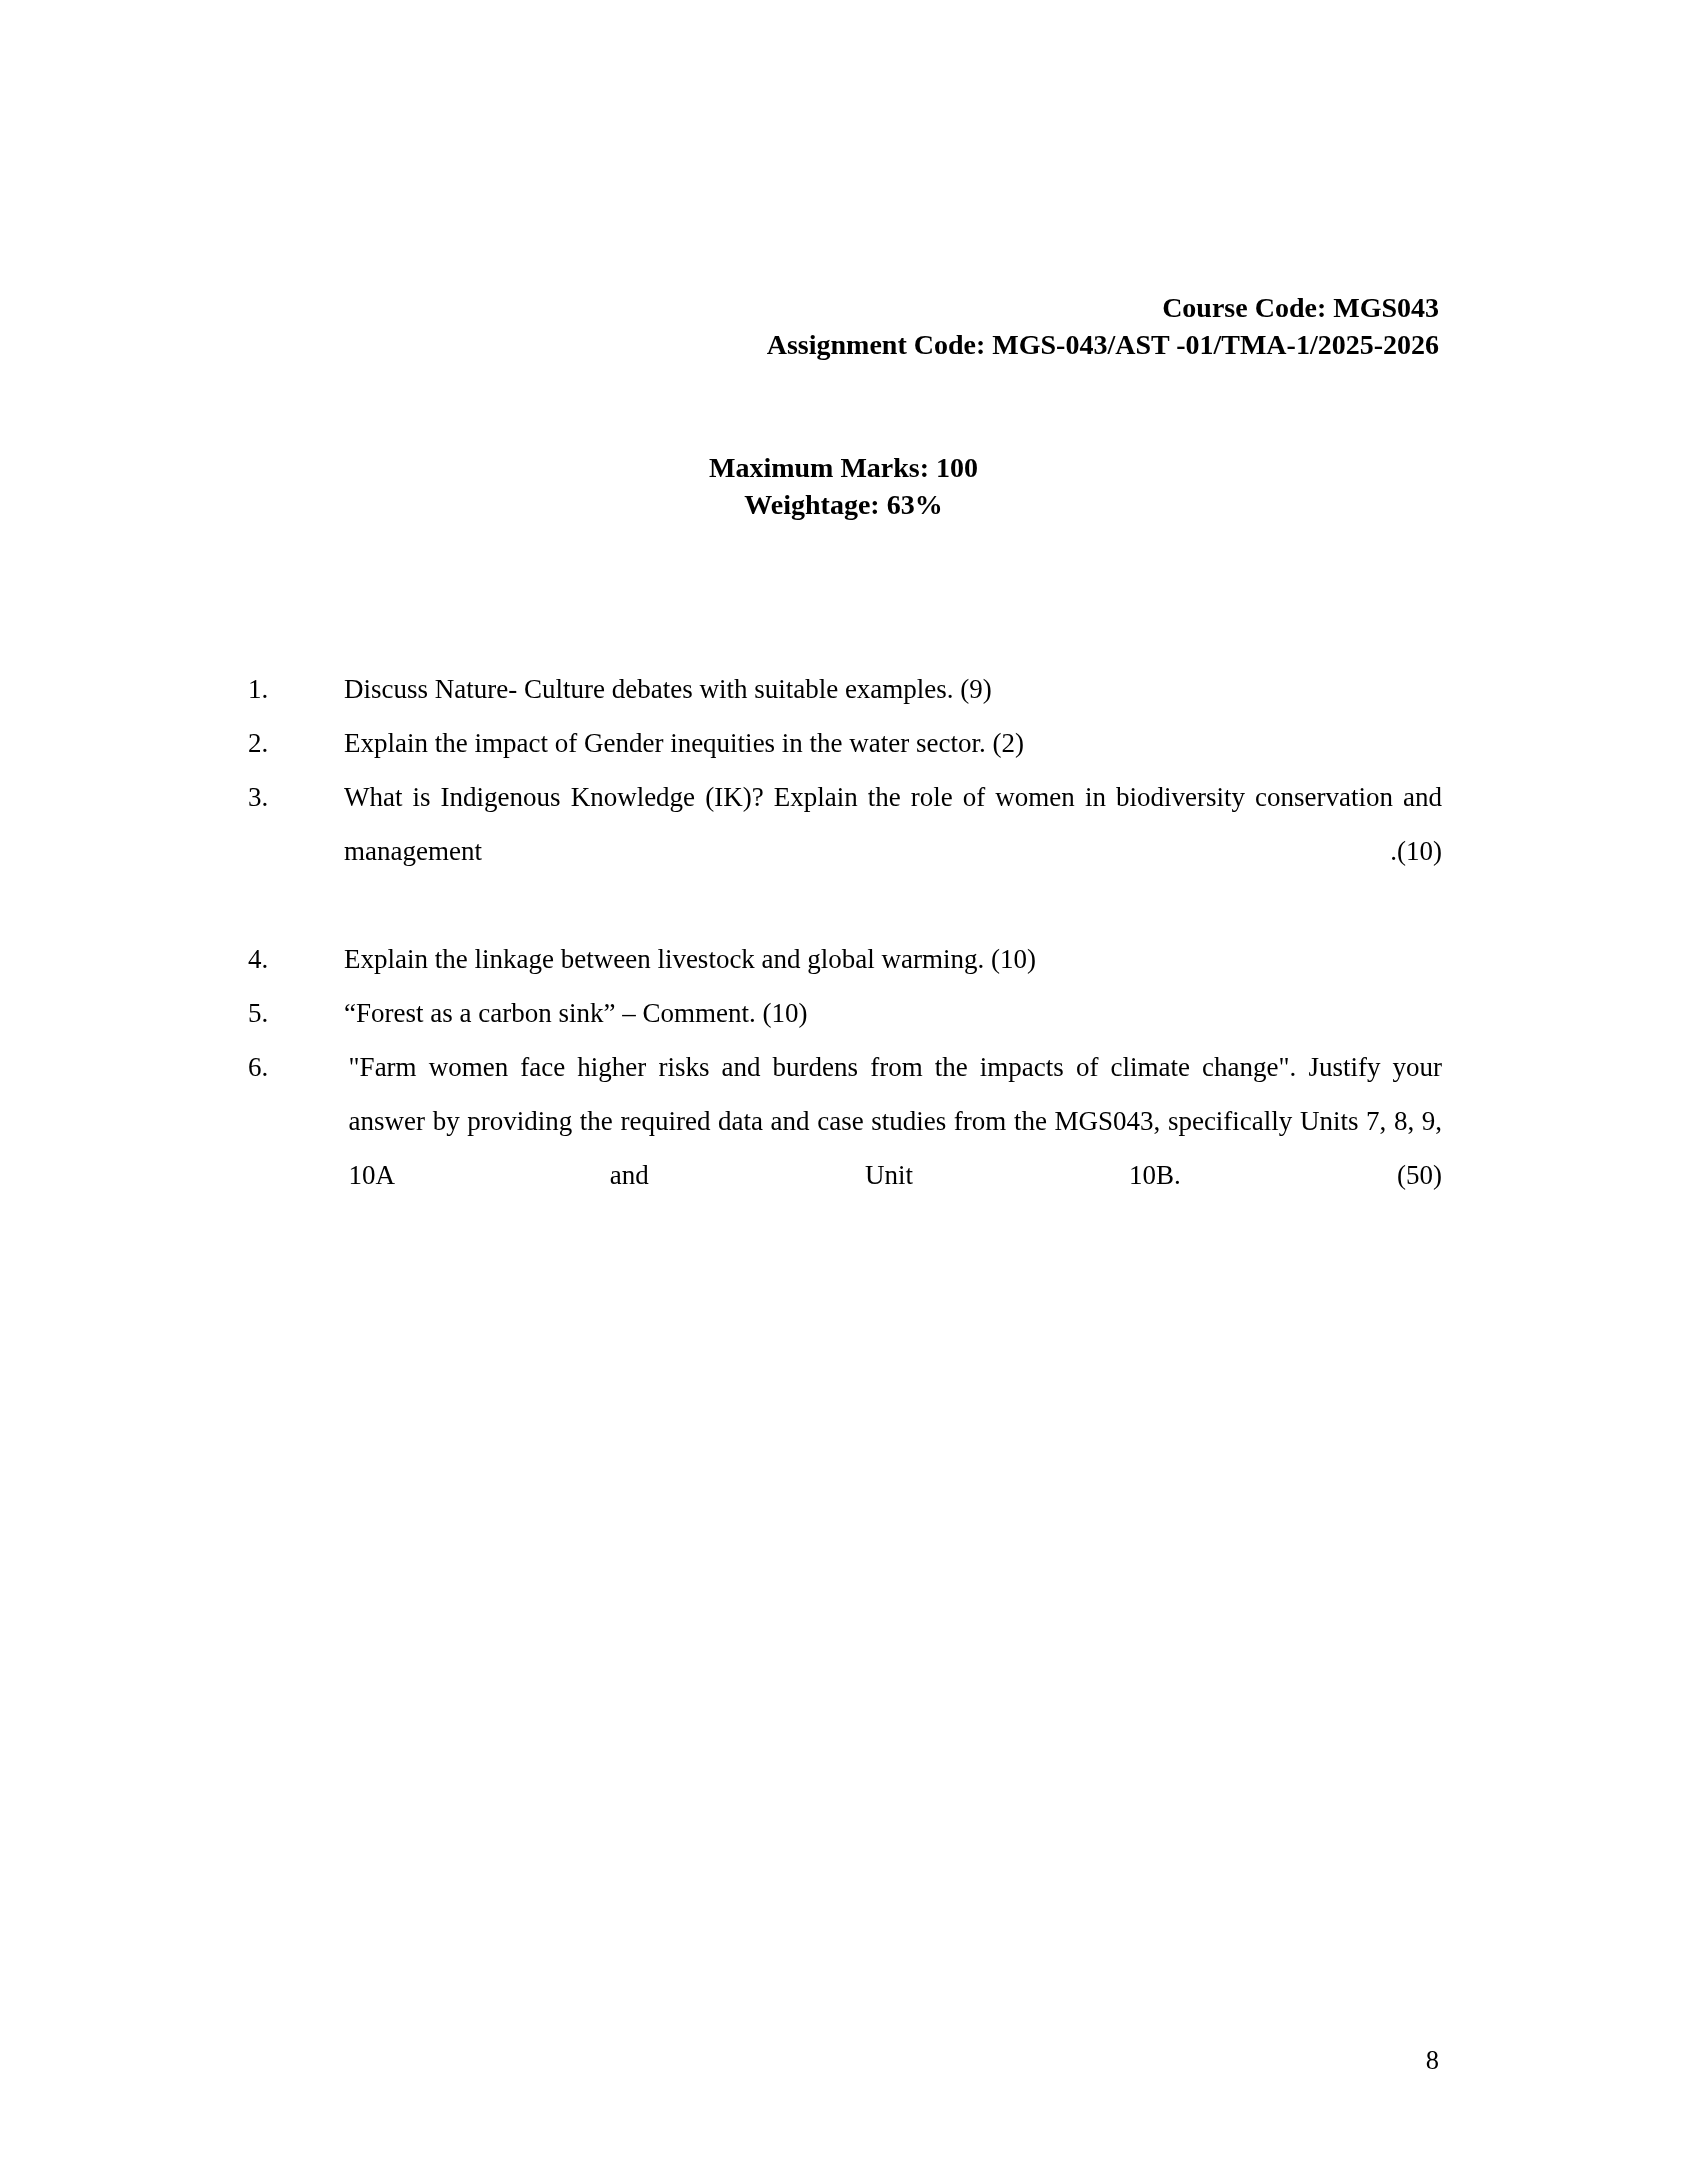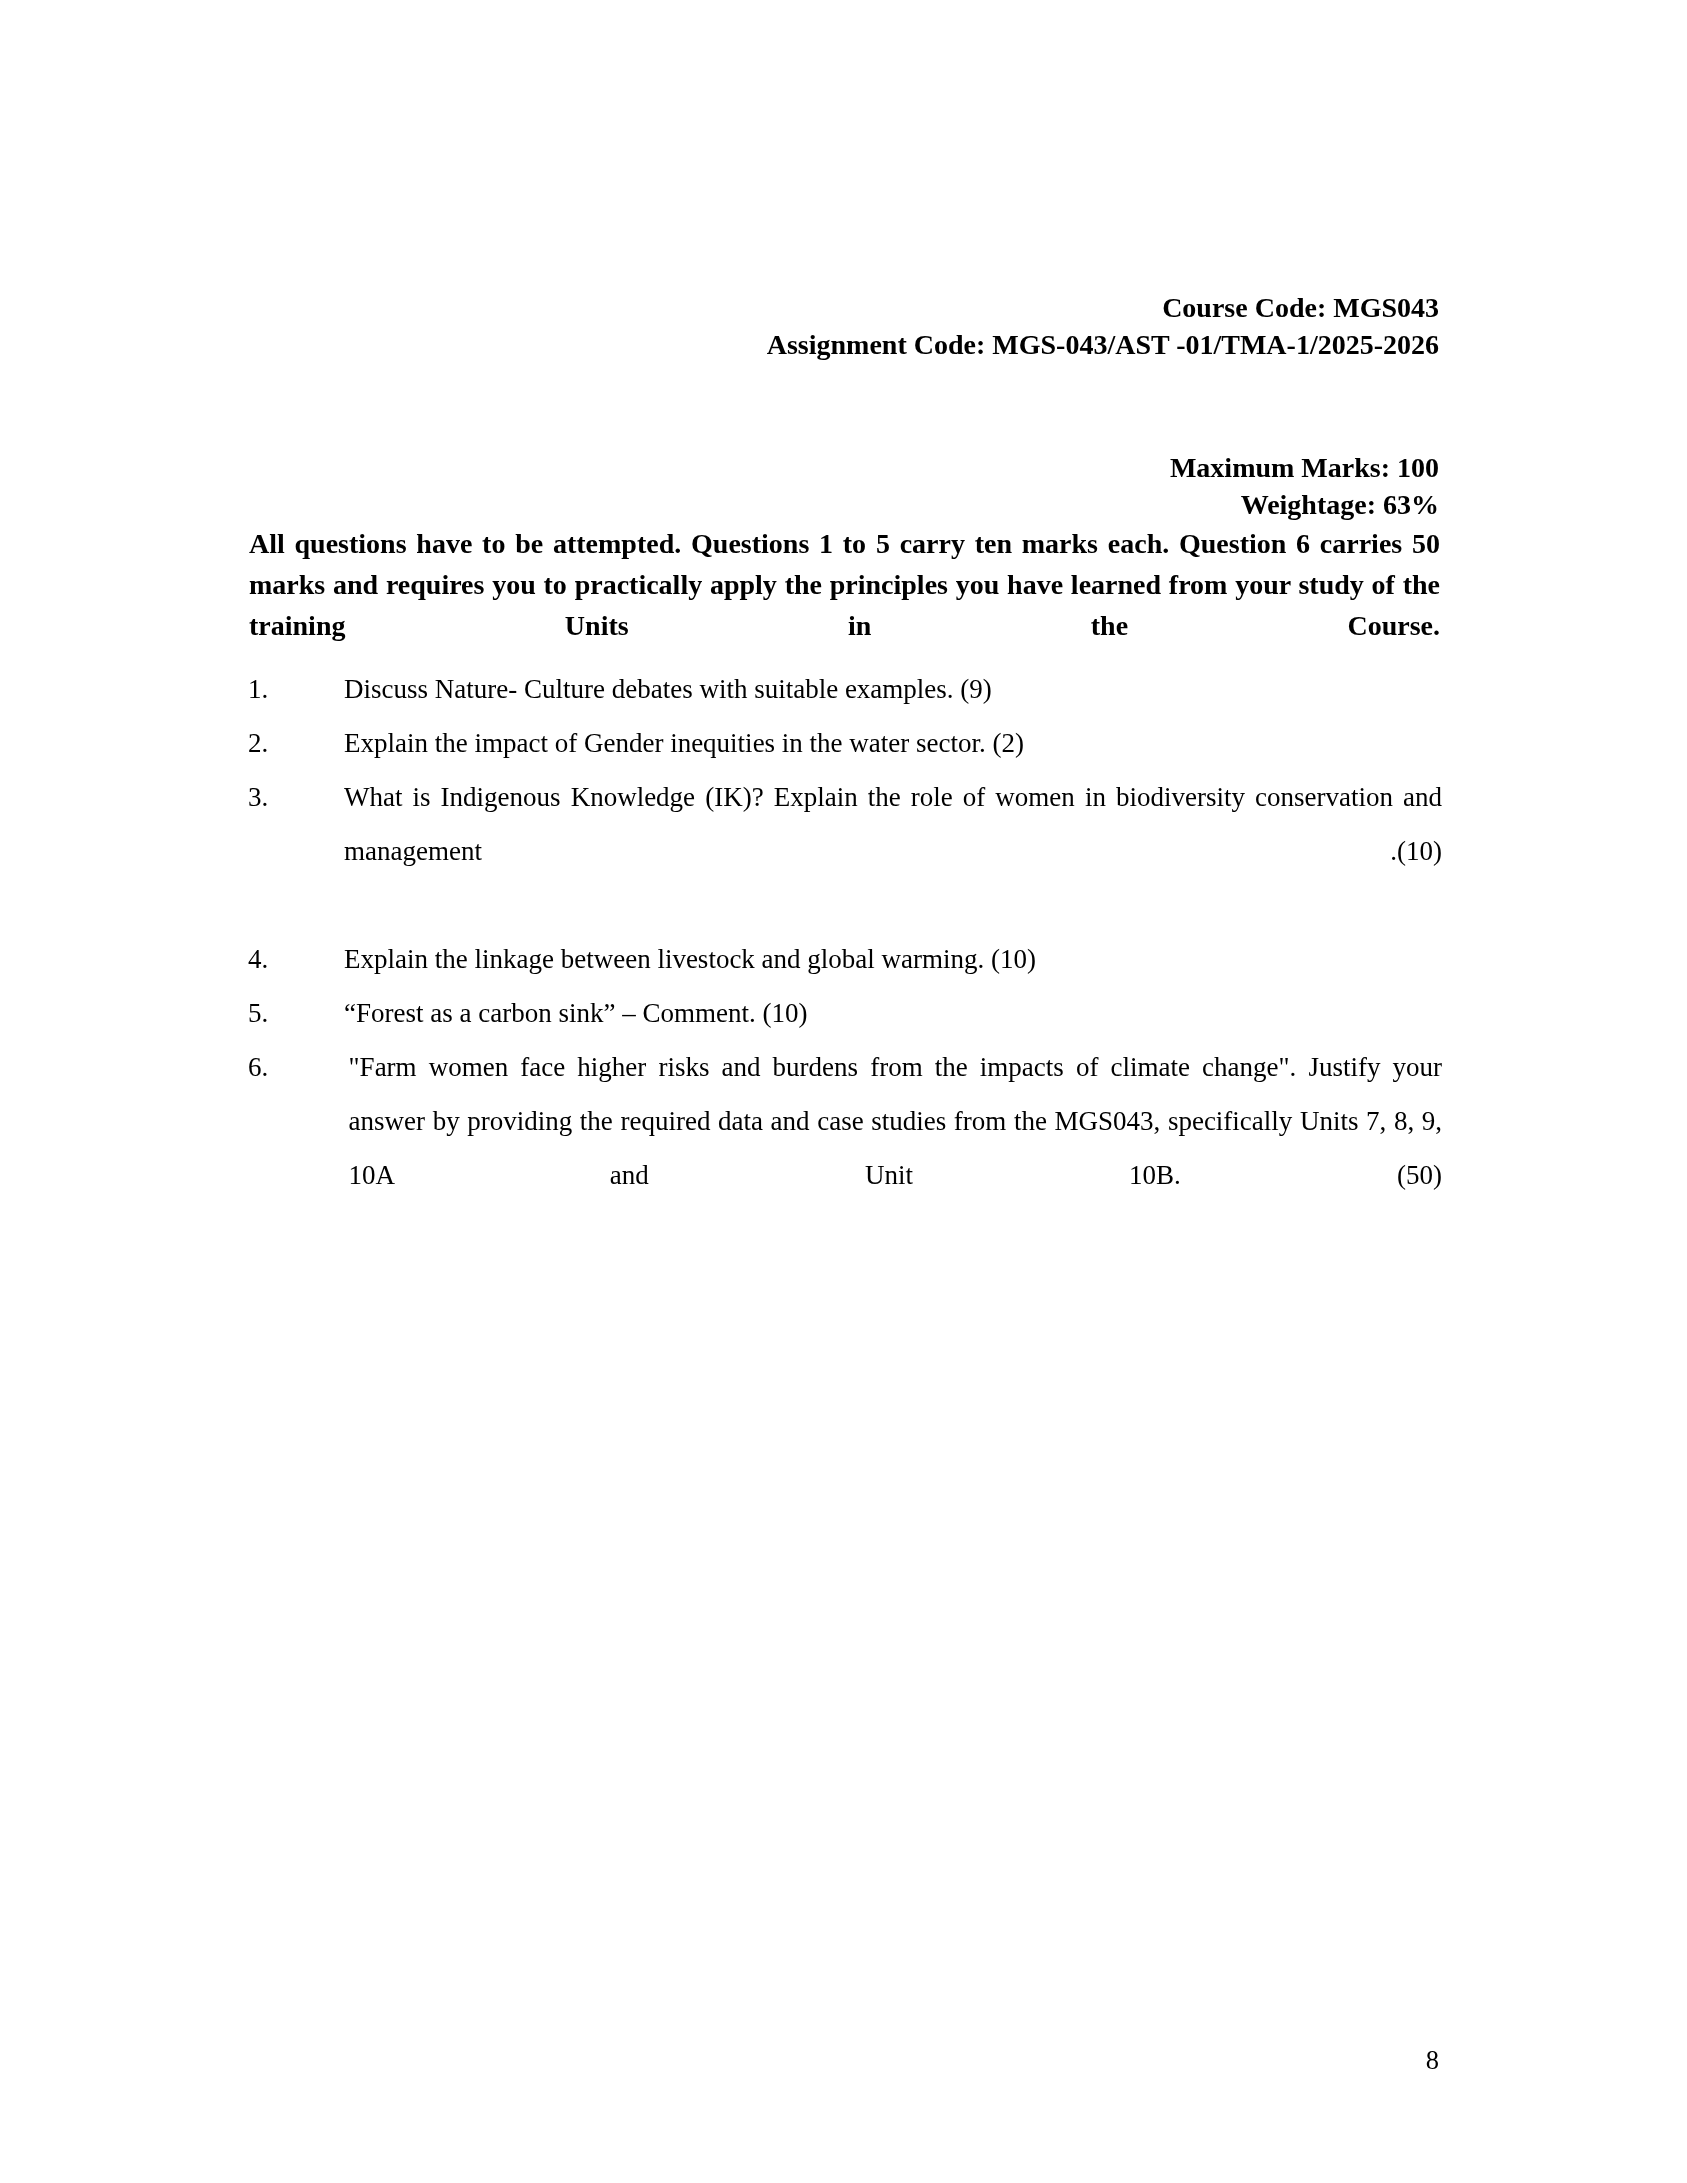--- a/index.html
+++ b/index.html
@@ -48,21 +48,21 @@
     line-height: 37px;
     white-space: nowrap;
   }
 
   
   .marks-block {
     position: absolute;
     left: 248px;
     top: 449px;
     width: 1191px;
-    text-align: right;
+    text-align: center;
   }
   .marks-line {
     font-weight: bold;
     font-size: 28px;
     line-height: 37px;
   }
 
   
   .instructions {
     position: absolute;
@@ -134,21 +134,20 @@
   <div class="course-block">
     <div class="course-line">Course Code: MGS043</div>
     <div class="course-line">Assignment Code: MGS-043/AST -01/TMA-1/2025-2026</div>
   </div>
 
   <div class="marks-block">
     <div class="marks-line">Maximum Marks: 100</div>
     <div class="marks-line">Weightage: 63%</div>
   </div>
 
-  <div class="instructions">All questions have to be attempted. Questions 1 to 5 carry ten marks  each. Question 6 carries 50 marks and requires you to practically apply the principles you have learned from your study of the training Units in the Course.</div>
 
   <div class="questions">
 
     <div class="q-row">
       <span class="q-num">1.</span>
       <span class="q-text">Discuss Nature- Culture debates with suitable examples. (9)</span>
     </div>
 
     <div class="q-row">
       <span class="q-num">2.</span>

